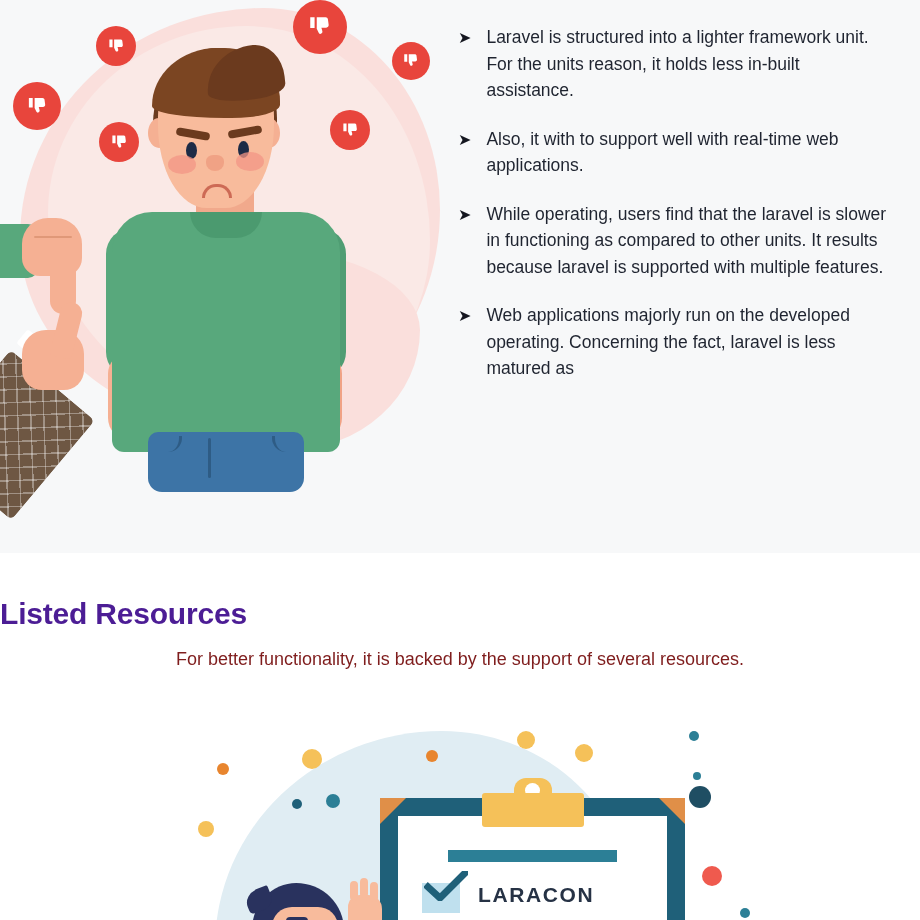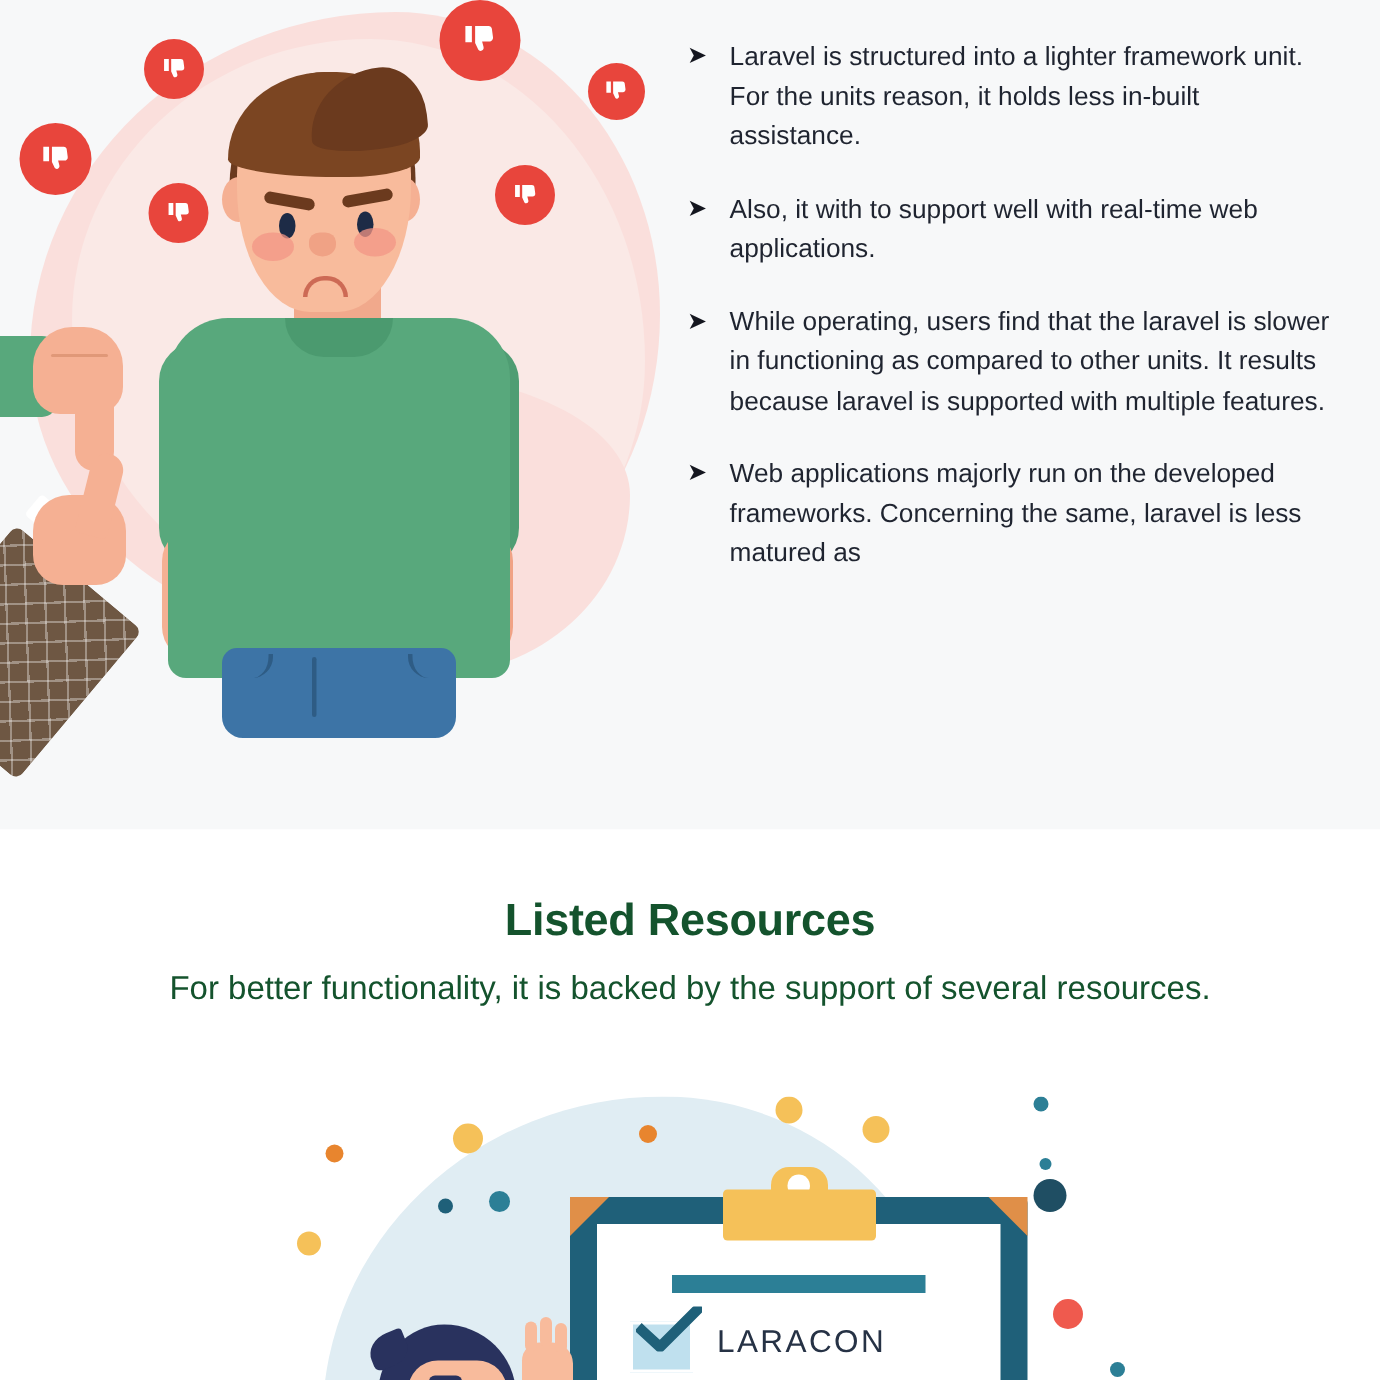--- a/index.html
+++ b/index.html
@@ -105,26 +105,26 @@
   .cons-li { display: flex; gap: 15px; margin-bottom: 22px; }
   .cons-arrow { flex: 0 0 auto; font-size: 16px; line-height: 27px; color: #14161f; }
   .cons-li-text { font-size: 17.5px; line-height: 26.5px; color: #1f2430; }
 
   
   .sec-res {
     position: absolute; left: 0; top: 553px; width: 920px; height: 367px;
     background: #ffffff; overflow: hidden;
   }
   .res-title {
-    text-align: center; margin-top: 44px;
-    font-size: 30px; font-weight: bold; color: #14532d; letter-spacing: -.2px;
+    margin-top: 44px;
+    font-size: 30px; font-weight: bold; color: #4c1d95; letter-spacing: -.2px;
   }
   .res-sub {
     text-align: center; margin-top: 15px;
-    font-size: 22px; line-height: 26px; color: #14532d;
+    font-size: 18px; line-height: 26px; color: #7f1d1d;
   }
 
   .illus-res { position: absolute; left: 0; top: 178px; width: 920px; height: 189px; overflow: hidden; }
   .res-blob {
     position: absolute; left: 215px; top: 0px; width: 420px; height: 300px;
     background: #e0edf3;
     border-radius: 54% 46% 40% 60% / 72% 62% 38% 28%;
   }
   .dot { position: absolute; border-radius: 50%; }
 
@@ -162,21 +162,21 @@
   }
   .clip-check-box {
     position: absolute; left: 420px; top: 150px; width: 42px; height: 34px;
     background: #bfe0ee; border: 2px solid #ffffff;
   }
   .clip-check-mark {
     position: absolute; left: 424px; top: 140px; width: 44px; height: 30px;
   }
   .clip-label {
     position: absolute; left: 478px; top: 152px;
-    font-size: 21px; font-weight: normal; letter-spacing: 1.6px; color: #263245;
+    font-size: 21px; font-weight: bold; letter-spacing: 1.6px; color: #263245;
   }
 
   .rp-hair { position: absolute; left: 252px; top: 152px; width: 92px; height: 62px; background: #29325e; border-radius: 48% 52% 18% 18% / 76% 76% 24% 24%; }
   .rp-tuft { position: absolute; left: 246px; top: 158px; width: 26px; height: 22px; background: #29325e; border-radius: 60% 10% 50% 20%; transform: rotate(-22deg); }
   .rp-face { position: absolute; left: 272px; top: 176px; width: 66px; height: 48px; background: #f8bb9c; border-radius: 20px 20px 26px 26px; }
   .rp-glass { position: absolute; left: 286px; top: 186px; width: 22px; height: 14px; background: #29325e; border-radius: 4px; }
   .rp-hand { position: absolute; left: 348px; top: 164px; width: 34px; height: 34px; background: #f8bb9c; border-radius: 12px 14px 8px 8px; }
   .rp-finger { position: absolute; background: #f8bb9c; border-radius: 5px; width: 8px; height: 20px; }
 </style>
 </head>
@@ -269,21 +269,21 @@
         <li class="cons-li">
           <span class="cons-arrow">➤</span>
           <span class="cons-li-text">Also, it with to support well with real-time web applications.</span>
         </li>
         <li class="cons-li">
           <span class="cons-arrow">➤</span>
           <span class="cons-li-text">While operating, users find that the laravel is slower in functioning as compared to other units. It results because laravel is supported with multiple features.</span>
         </li>
         <li class="cons-li">
           <span class="cons-arrow">➤</span>
-          <span class="cons-li-text">Web applications majorly run on the developed frameworks. Concerning the same, laravel is less matured as</span>
+          <span class="cons-li-text">Web applications majorly run on the developed operating. Concerning the fact, laravel is less matured as</span>
         </li>
       </ul>
     </div>
   </section>
 
   <section class="sec-res">
     <h2 class="res-title">Listed Resources</h2>
     <p class="res-sub">For better functionality, it is backed by the support of several resources.</p>
 
     <div class="illus-res">

